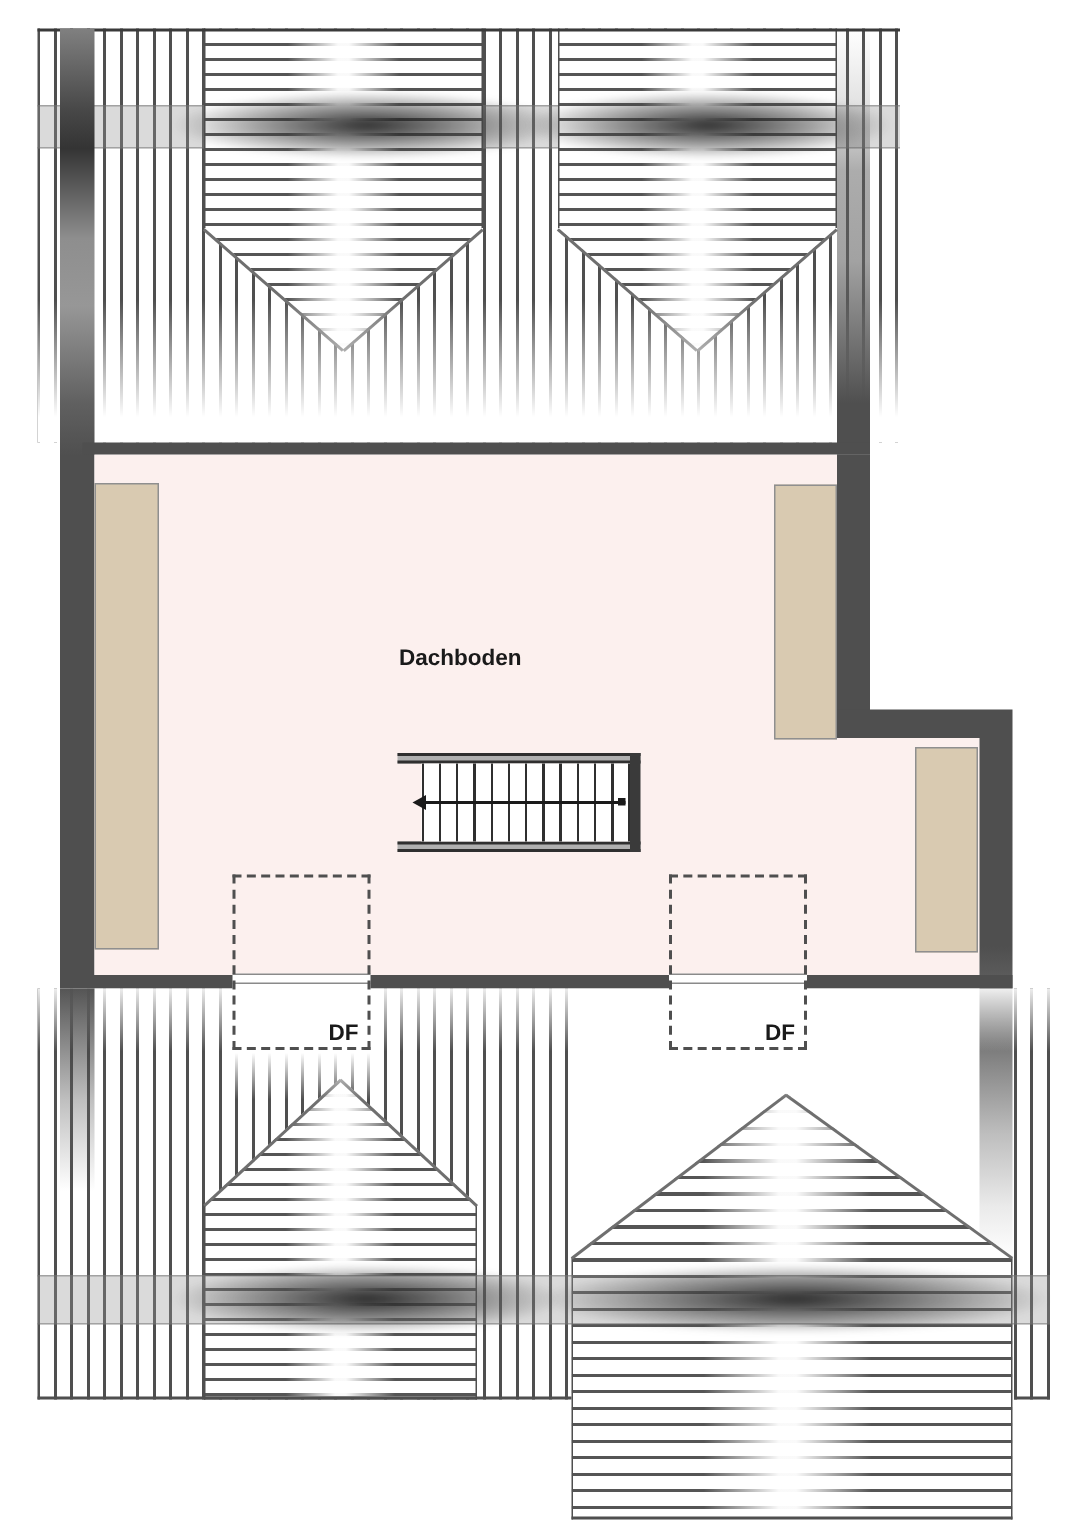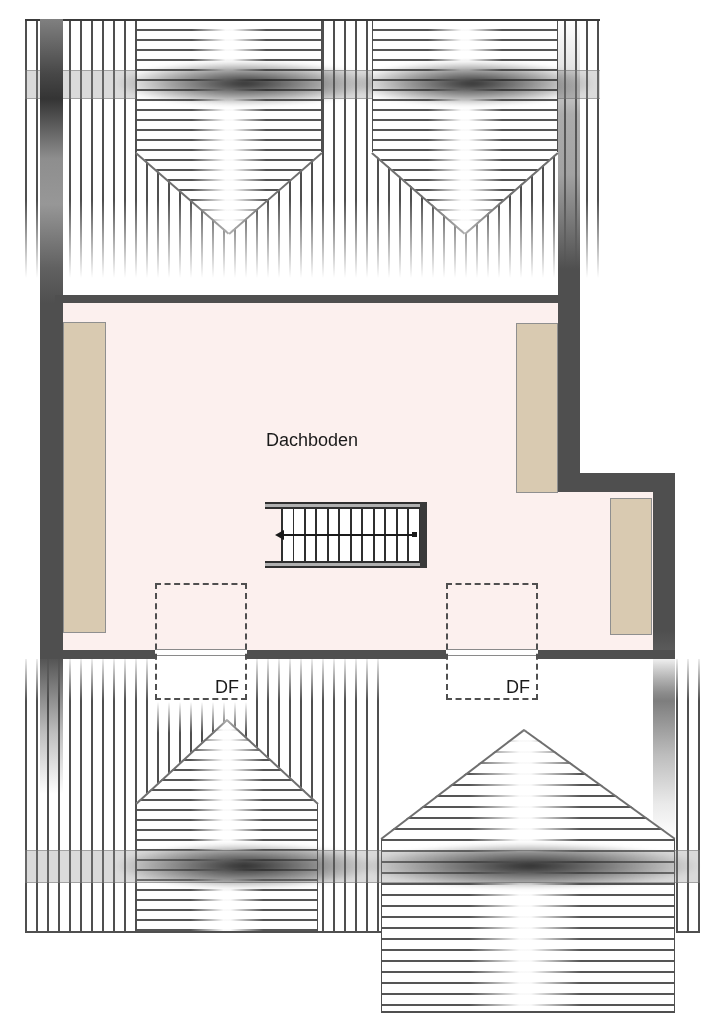--- a/index.html
+++ b/index.html
@@ -21,21 +21,21 @@
     background-color:#ffffff;
     background-image:
       linear-gradient(90deg,rgba(255,255,255,0) 30%,rgba(255,255,255,0.97) 47%,rgba(255,255,255,0.97) 51%,rgba(255,255,255,0) 68%),
       repeating-linear-gradient(180deg,#555555 0,#555555 2px,rgba(0,0,0,0) 2px,rgba(0,0,0,0) 11px);
   }
   .slope-line{height:1.6px;background:#6f6f6f;transform-origin:left center;}
   .ridge-band{background:rgba(148,148,148,0.35);border-top:1px solid rgba(105,105,105,0.5);border-bottom:1px solid rgba(105,105,105,0.5);}
   .ridge-blob{background:radial-gradient(closest-side,rgba(25,25,25,0.9) 0%,rgba(60,60,60,0.5) 55%,rgba(120,120,120,0) 100%);filter:blur(2px);}
   .wall{background:#4f4f4f;}
   .tan{background:#d9cab1;border:1px solid #8f8f8f;box-sizing:border-box;}
-  .label{color:#1a1a1a;font-size:18px;line-height:1;white-space:nowrap;}
+  .label{color:#1a1a1a;font-size:15px;line-height:1;white-space:nowrap;font-weight:bold;}
   .df-dashed{border:2px dashed #4f4f4f;box-sizing:border-box;background:transparent;}
   .stair-bar{background:#b0b0b0;border-top:2px solid #2f2f2f;border-bottom:2px solid #2f2f2f;box-sizing:border-box;}
 </style>
 </head>
 <body>
 
 <div id="canvas">
 
   <div class="abs vhatch" style="left:25px;top:19px;width:575px;height:276px;"></div>
 

